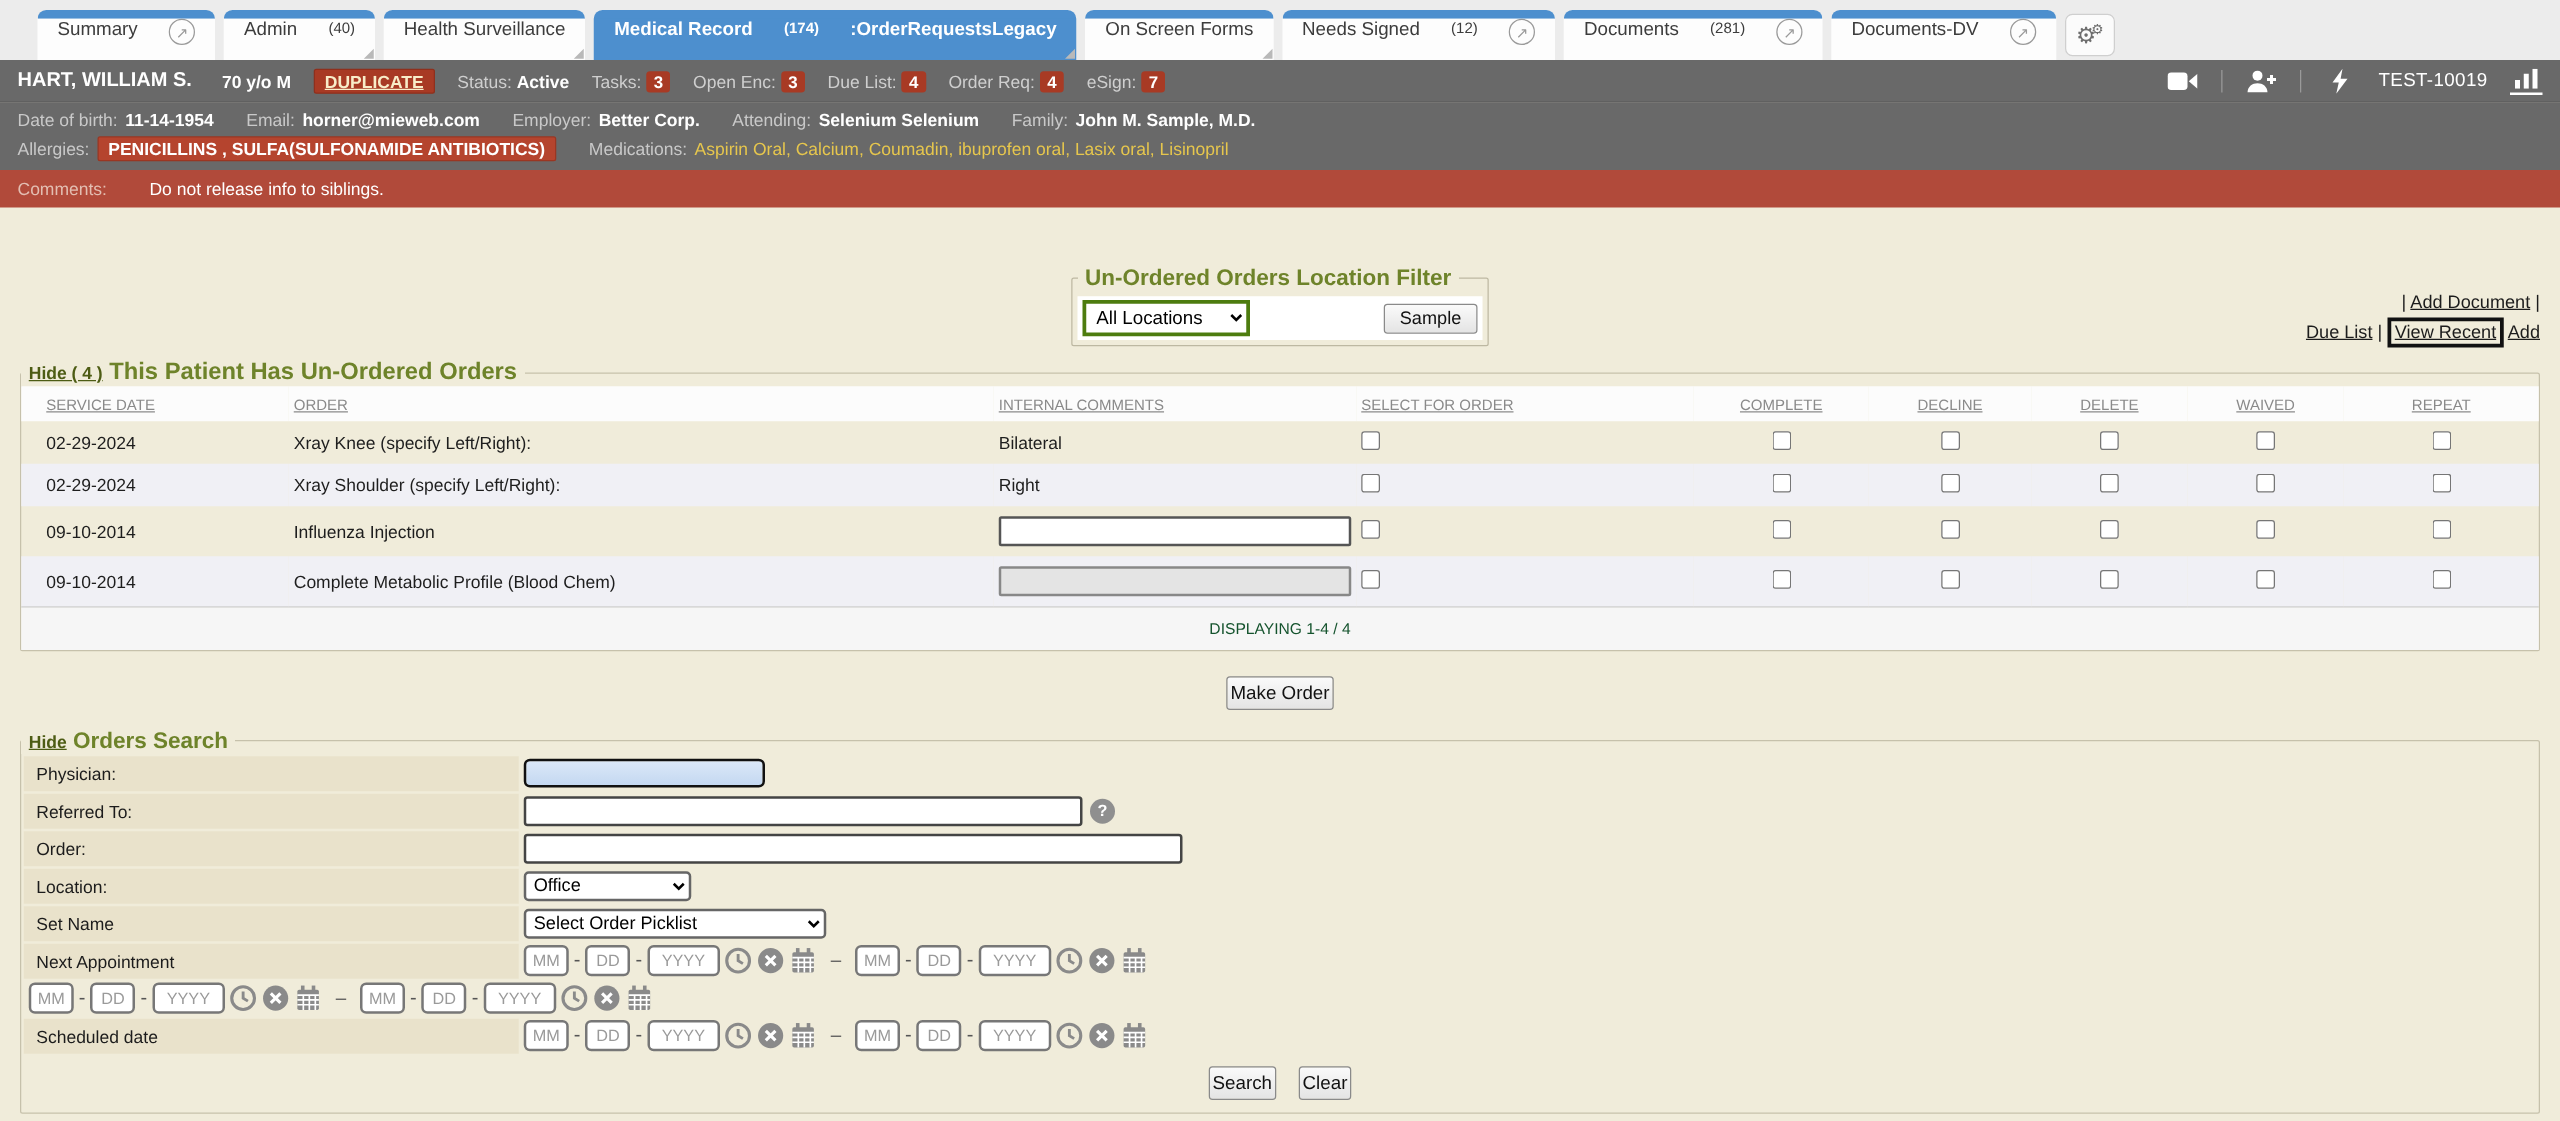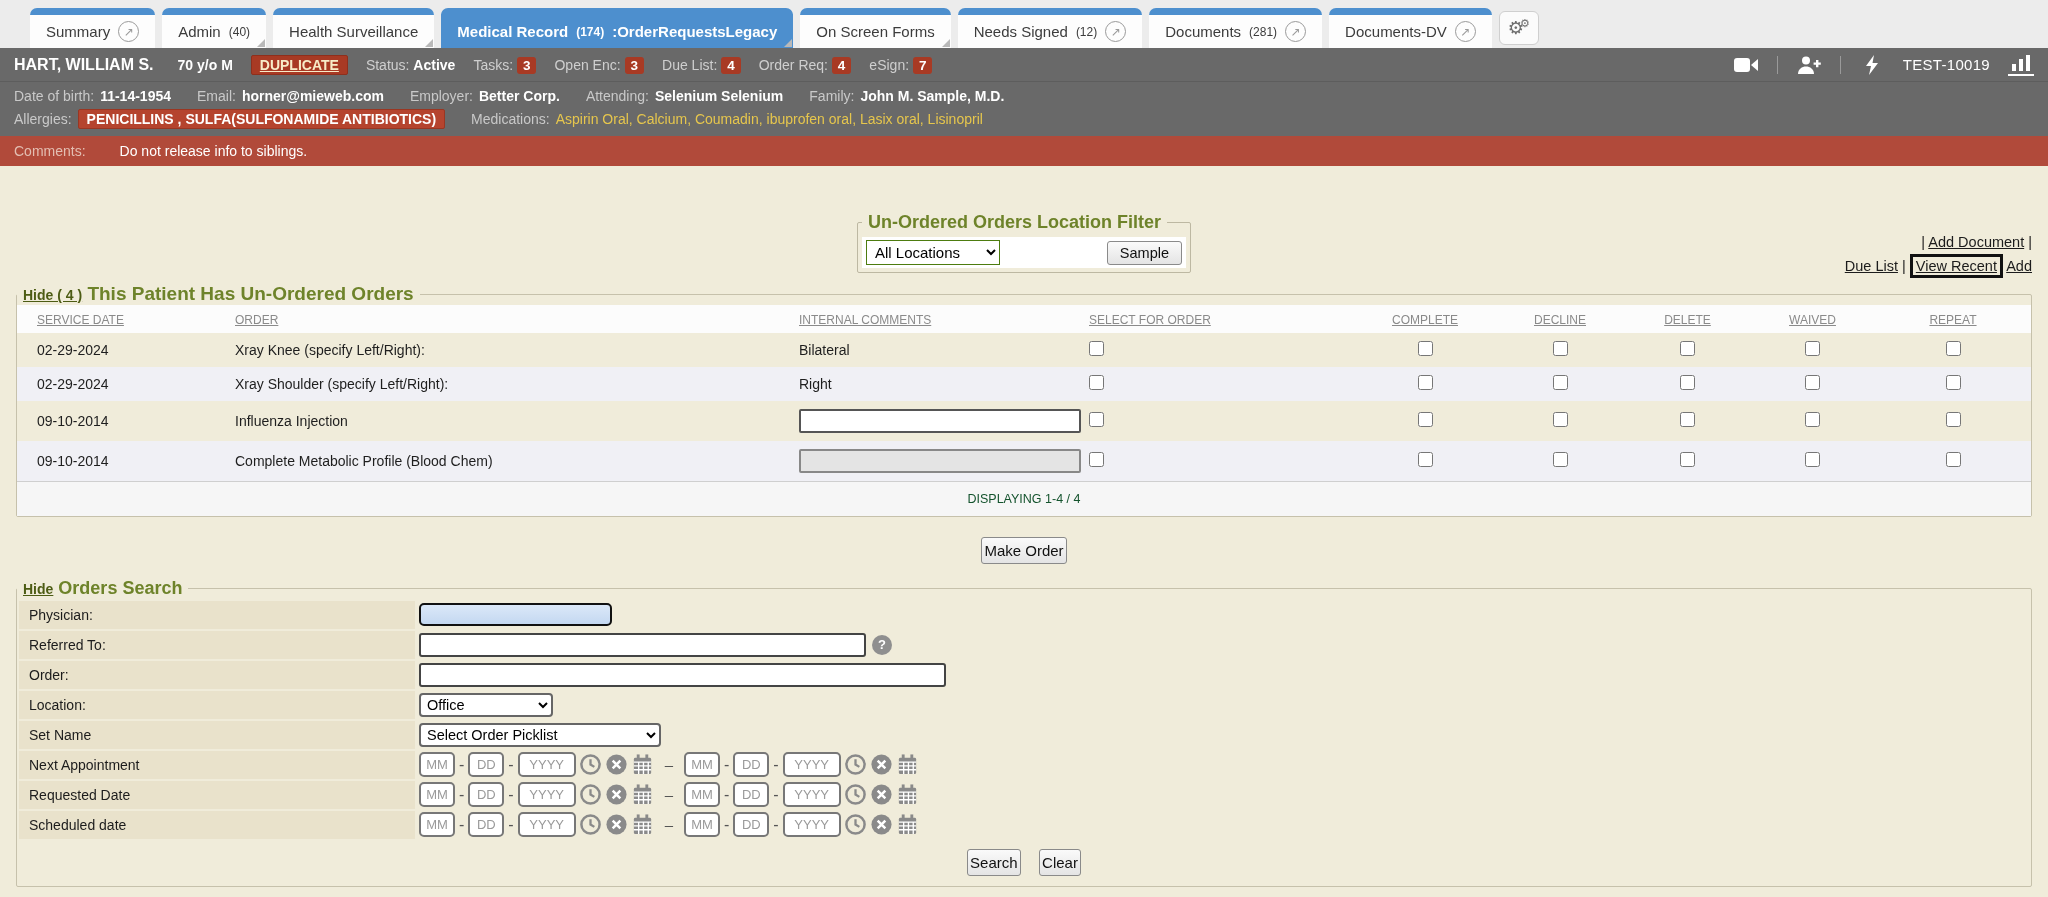--- a/index.html
+++ b/index.html
@@ -1,21 +1,21 @@
 <!DOCTYPE html>
 <html><head>
 <meta charset="utf-8">
 <style>
   * { margin:0; padding:0; box-sizing:border-box; }
   html,body { width:2048px; height:897px; overflow:hidden; font-family:"Liberation Sans",sans-serif; background:#f0ecda; }
 
   
   .tabbar { height:48px; background:#ececec; display:flex; align-items:flex-end; padding-left:30px; gap:7px; }
   .tab { position:relative; height:40px; background:#fdfdfd; border-radius:7px 7px 0 0; border-top:7px solid #4d8fce;
-         display:flex; align-items:center; gap:8px; padding:0 16px; font-size:15px; color:#3c3c3c; cursor:pointer; white-space:nowrap; }
+         display:flex; align-items:flex-start; gap:25px; padding:0 16px; font-size:15px; color:#3c3c3c; cursor:pointer; white-space:nowrap; }
   .tab.active { background:#4d8fce; color:#fff; font-weight:bold; }
   .tab .cnt { font-size:12px; color:inherit; }
   .ext-icon { width:21px; height:21px; border:1.5px solid #9a9a9a; border-radius:50%; color:#9a9a9a; font-size:12px;
               display:flex; align-items:center; justify-content:center; }
   .fold { position:absolute; right:1px; bottom:1px; width:0; height:0; border-left:8px solid transparent; border-bottom:8px solid #b9b9b9; }
   .gearbtn { height:34px; width:40px; margin-bottom:3px; background:#fbfbfb; border:1px solid #cfcfcf; border-radius:6px;
              display:flex; align-items:center; justify-content:center; color:#6e6e6e; font-size:18px; cursor:pointer; }
   .gearbtn .g2 { font-size:11px; margin-left:-4px; margin-top:-10px; }
 
   
@@ -50,21 +50,21 @@
   .quick-links { position:absolute; top:18px; right:16px; text-align:right; font-size:14.5px; color:#1c1c1c; line-height:24px; }
   .quick-links a { color:#1c1c1c; text-decoration:underline; cursor:pointer; }
   .vr-box { border:3px solid #111; padding:0 3px; display:inline-block; line-height:18px; }
 
   fieldset { border:1px solid #bdb8a2; border-radius:2px; }
   legend { font-size:18px; font-weight:bold; color:#6e832a; padding:0 6px; }
   legend a { color:#4d5c14; font-size:14px; text-decoration:underline; cursor:pointer; }
 
   .locfilter { width:334px; margin:46px auto 0; padding:4px; }
   .locfilter .row { background:#fff; display:flex; align-items:center; padding:3px 4px; }
-  .locfilter select { font-size:15px; padding:2px 4px; width:134px; border:1px solid #4d7c0f; background:#fff; }
+  .locfilter select { font-size:15px; padding:2px 4px; width:134px; border:3px solid #4d7c0f; background:#fff; }
   .locfilter .sp { flex:1; background:#fff; }
   .btn { font-size:14.5px; background:linear-gradient(#fafafa,#e4e4e4); border:1px solid #8a8a8a; border-radius:3px; padding:3px 12px; color:#111; cursor:pointer; }
 
   
   .orders-fs { margin-top:10px; padding:0 0 0 0; border-color:#c6c1ab; }
   .orders-fs legend { font-size:19px; }
   table.orders { width:100%; border-collapse:collapse; font-size:14px; color:#1e1e1e; }
   table.orders th { font-size:12px; color:#8a8a8a; font-weight:normal; text-decoration:underline; text-align:left; padding:8px 4px 6px; background:#fcfcfc; white-space:nowrap; }
   table.orders th.c, table.orders td.c { text-align:center; }
   table.orders td { padding:8px 4px; height:34px; }
@@ -437,21 +437,20 @@
                 <rect x="6" y="1.5" width="3" height="5" fill="#8a8a8a"></rect>
                 <rect x="15" y="1.5" width="3" height="5" fill="#8a8a8a"></rect>
                 <path d="M3 9.5h18M8 9.5v12.5M13 9.5v12.5M18 9.5v12.5M3 13.5h18M3 17.5h18" stroke="#fff" stroke-width="1.4"></path>
               </svg>
             </span>
         </span>
       </div>
     </div>
 
     <div class="srow">
-      <div class="lab">Requested Date</div>
       <div class="fld">
         <span class="dgroup">
           <input class="din d-mm" placeholder="MM" style="">
             <span class="dsep">-</span>
             <input class="din d-dd" placeholder="DD" style="">
             <span class="dsep">-</span>
             <input class="din d-yy" placeholder="YYYY" style="">
           <span class="dico">
               <svg viewBox="0 0 24 24" width="23" height="23">
                 <circle cx="12" cy="12" r="9.5" fill="none" stroke="#8a8a8a" stroke-width="2.6"></circle>

